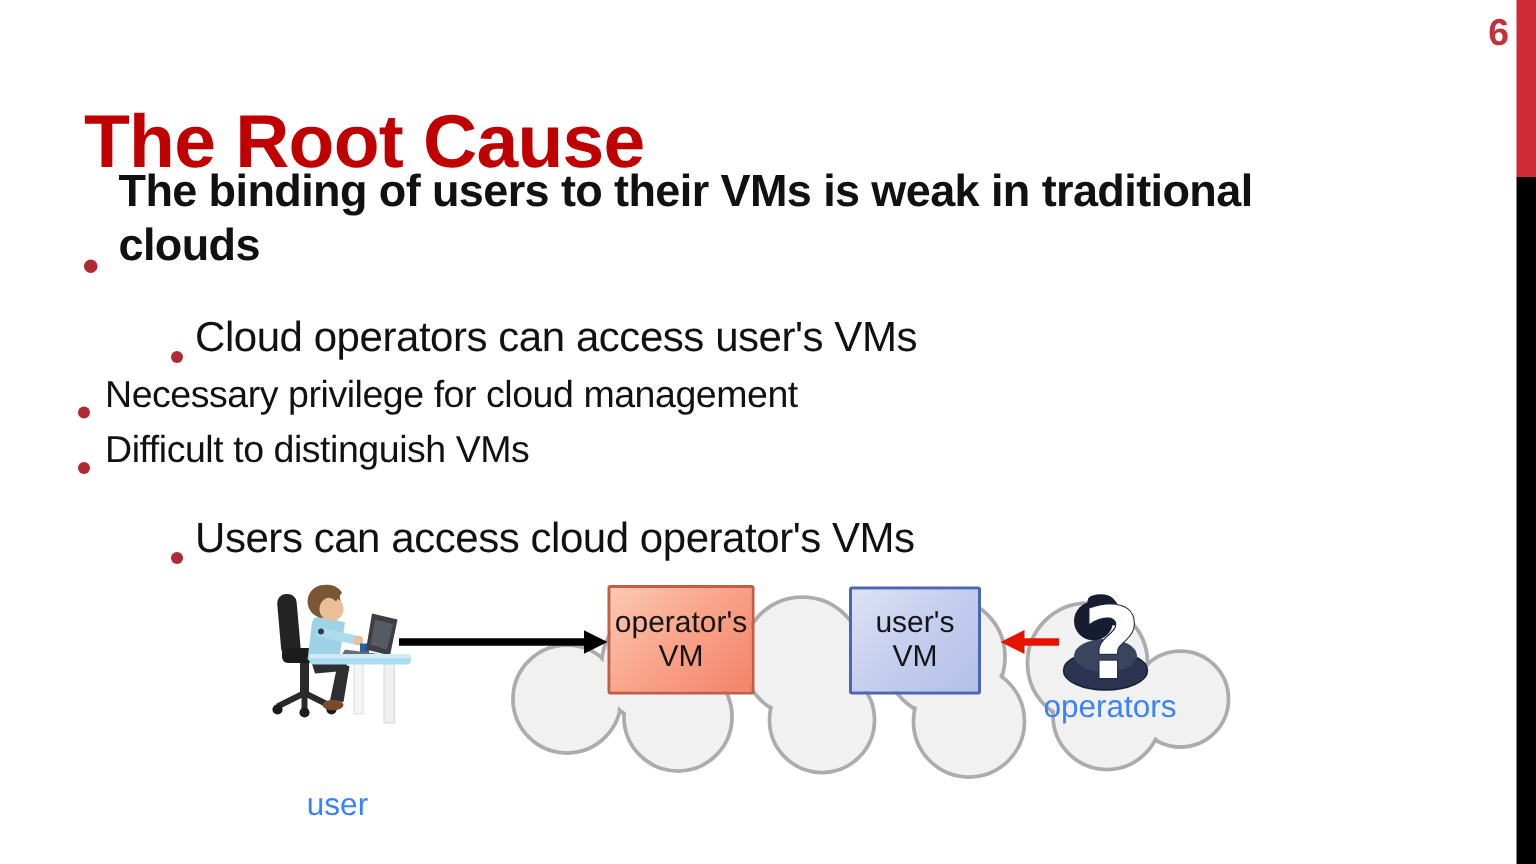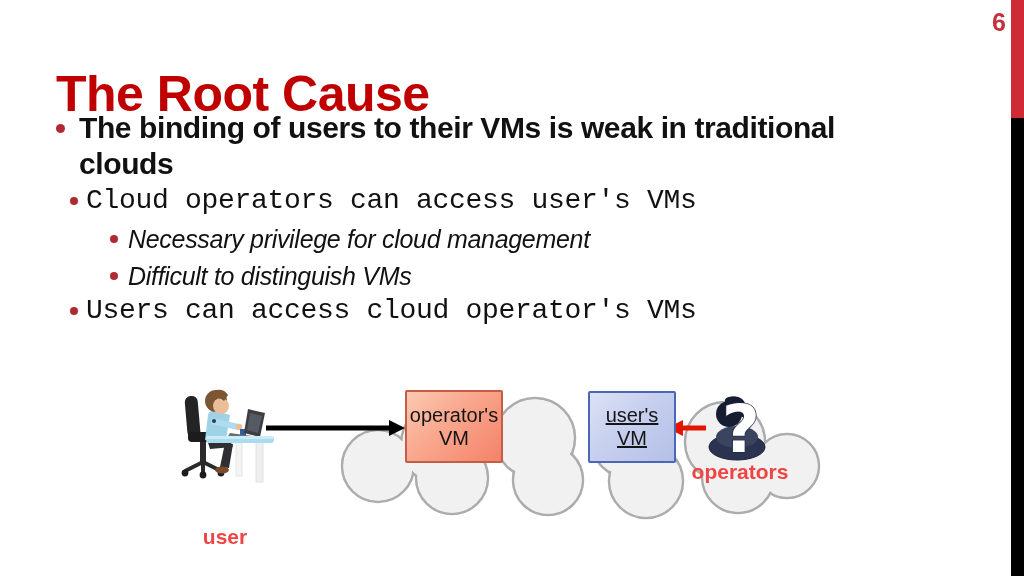--- a/index.html
+++ b/index.html
@@ -14,49 +14,48 @@
     position:absolute;top:8px;left:982px;width:24px;text-align:right;
     color:#c4313b;font-weight:bold;font-size:25px;line-height:28px;
   }
   
   .title{
     position:absolute;left:56px;top:36px;
     color:#c00000;font-size:50px;line-height:48px;letter-spacing:-0.5px;
   }
   
   .content{position:absolute;left:0;top:110px;width:960px;}
-  .row{display:flex;align-items:flex-start;}
+  .row{display:flex;align-items:flex-end;}
   .dot{flex:0 0 auto;border-radius:50%;background:#b02a33;}
   .row-l1{padding-left:56px;}
   .row-l1 .dot{width:9px;height:9px;margin:14px 14px 0 0;}
   .row-l1 .btext{font-size:30px;font-weight:bold;line-height:36px;letter-spacing:-0.4px;white-space:pre-line;}
-  .row-l2{padding-left:70px;margin-top:2px;font-family:Liberation Mono, monospace;}
+  .row-l2{padding-left:114px;margin-top:26px;}
   .row-l2 .dot{width:8px;height:8px;margin:13px 8px 0 0;}
   .row-l2 .btext{font-size:28px;line-height:34px;letter-spacing:-0.3px;}
-  .row-l3{padding-left:110px;margin-top:6px;font-style:italic;}
+  .row-l3{padding-left:52px;margin-top:6px;}
   .row-l3 .dot{width:8px;height:8px;margin:11px 10px 0 0;}
   .row-l3 .btext{font-size:25px;line-height:31px;letter-spacing:-0.3px;}
   
   .diagram-svg{position:absolute;left:0;top:0;width:1024px;height:576px;}
   .vm-box{
     position:absolute;display:flex;flex-direction:column;align-items:flex-end;justify-content:center;
     text-align:center;font-size:20px;line-height:23px;color:#151515;border-radius:2px;
   }
   .vm-box.operator{
     left:405px;top:390px;width:94px;height:69px;
     background:linear-gradient(135deg,#fcc9b2 0%,#f9a68c 45%,#f3836a 100%);
     border:2px solid #c45c46;
   }
   .vm-box.user{
-    left:588px;top:391px;width:84px;height:68px;
+    left:566px;top:391px;width:84px;height:68px;
     background:linear-gradient(135deg,#dce2f5 0%,#c6cfee 45%,#b4c0e8 100%);
     border:2px solid #4a66b4;
-    text-decoration:underline;
   }
-  .fig-label{position:absolute;text-align:center;font-size:21px;line-height:24px;color:#ef4444;font-weight:bold;}
+  .fig-label{position:absolute;text-align:center;font-size:21px;line-height:24px;color:#3b82f6;}
   .label-user{left:188px;top:481px;width:74px;margin-top:44px;}
   .label-operators{left:690px;top:460px;width:100px;}
 </style>
 </head>
 <body>
 
 <div class="slide">
 
   <div class="bar-red"></div>
   <div class="bar-black"></div>

